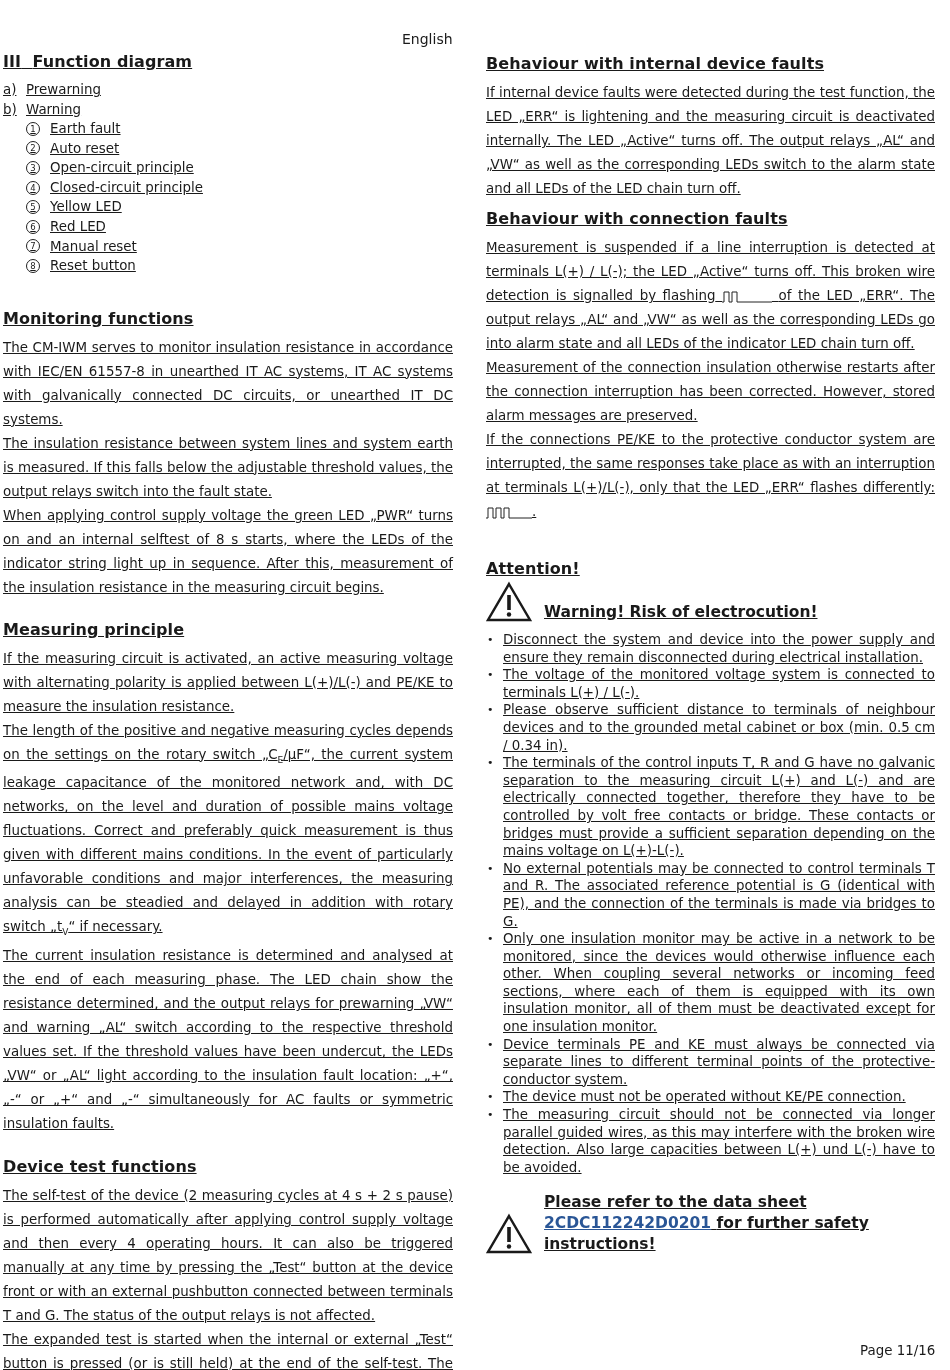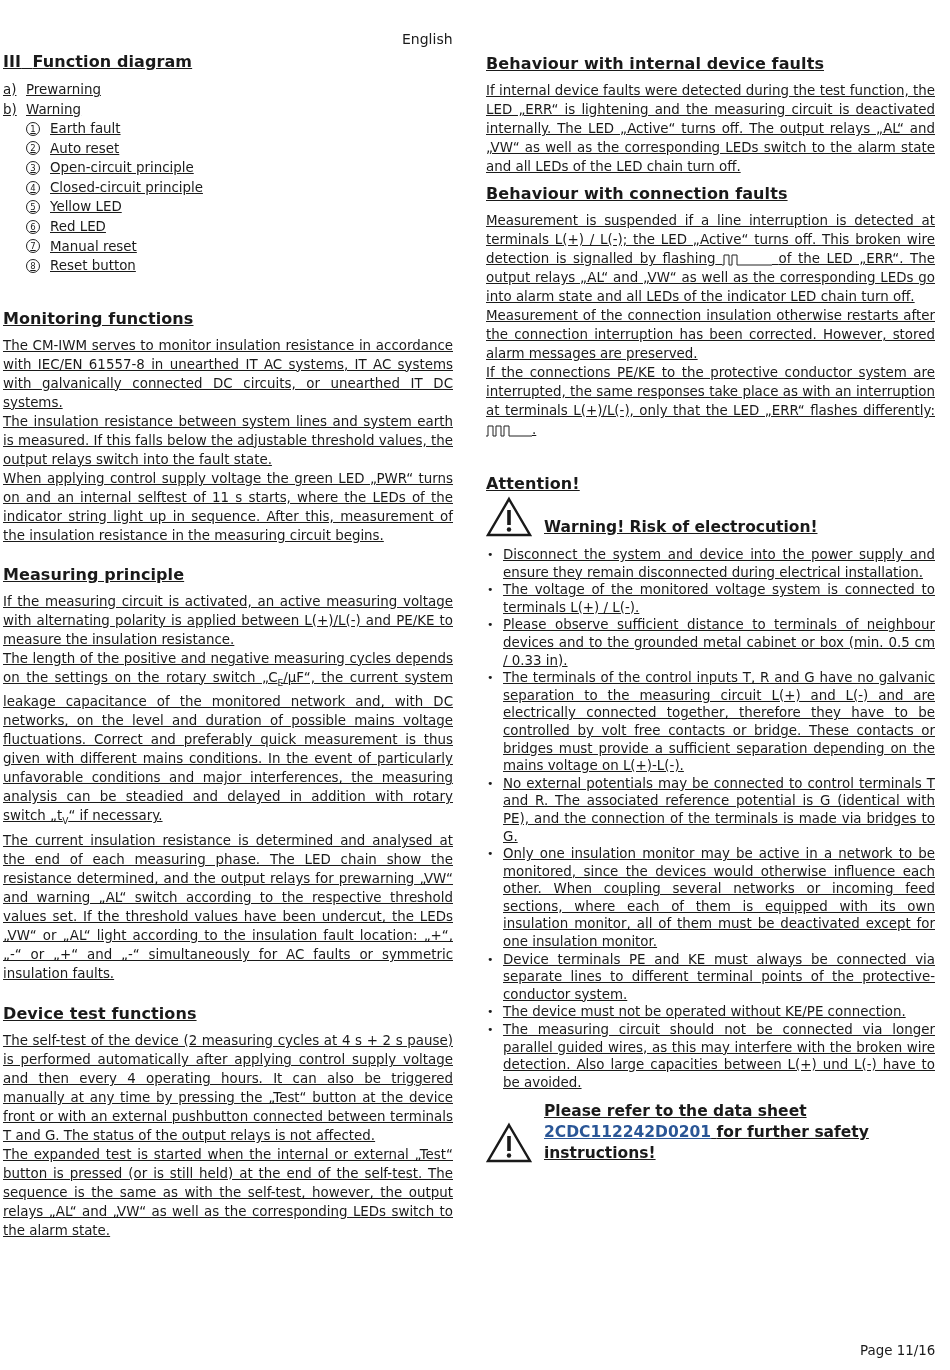--- a/index.html
+++ b/index.html
@@ -3,21 +3,21 @@
 <meta charset="utf-8">
 <style>
   html, body { margin:0; padding:0; background:#ffffff; }
   body { width:950px; height:1370px; position:relative; overflow:hidden; color:#1a1a1a;
          font-family:"DejaVu Sans", sans-serif; }
   .lang { position:absolute; left:402px; top:31px; font-size:14px; }
   .col { position:absolute; top:52px;text-decoration:underline; }
   .col-left { left:3px; width:450px; }
   .col-right { left:486px; width:449px; top:54px; }
   h2 { font-size:16px; font-weight:bold; margin:0 0 7px 0; line-height:20px; letter-spacing:0.1px; }
-  p { margin:0; font-size:13.4px; line-height:19px; text-align:justify; }
+  p { margin:0; font-size:13.4px; line-height:24px; text-align:justify; }
   .list-ab { margin:8px 0 0 0; padding:0; list-style:none; font-size:13.4px; }
   .list-ab li { line-height:19.5px; display:flex; }
   .list-ab .mk { width:23px; }
   .list-num { margin:0 0 0 23px; padding:0; list-style:none; font-size:13.4px; }
   .list-num li { line-height:19.6px; display:flex; align-items:center; }
   .circ { display:inline-block; width:12px; height:12px; border:1px solid #222; border-radius:50%;
           font-size:8.5px; line-height:12px; text-align:center; margin-right:10px; }
   .flash { display:inline-block; vertical-align:middle; }
   .warn-row { display:flex; align-items:flex-end; margin-top:6px; }
   .warn-icon { width:46px; height:42px; margin-right:12px; flex:none; }
@@ -83,21 +83,21 @@
           <span class="circ">8</span>
           <span>Reset button</span>
         </li>
     </ul>
   </section>
 
   <section style="margin-top:33px;">
     <h2>Monitoring functions</h2>
     <p>The CM-IWM serves to monitor insulation resistance in accordance with IEC/EN 61557-8 in unearthed IT AC systems, IT AC systems with galvanically connected DC circuits, or unearthed IT DC systems.</p>
     <p>The insulation resistance between system lines and system earth is measured. If this falls below the adjustable threshold values, the output relays switch into the fault state.</p>
-    <p>When applying control supply voltage the green LED „PWR“ turns on and an internal selftest of 11 s starts, where the LEDs of the indicator string light up in sequence. After this, measurement of the insulation resistance in the measuring circuit begins.</p>
+    <p>When applying control supply voltage the green LED „PWR“ turns on and an internal selftest of 8 s starts, where the LEDs of the indicator string light up in sequence. After this, measurement of the insulation resistance in the measuring circuit begins.</p>
   </section>
 
   <section style="margin-top:20px;">
     <h2>Measuring principle</h2>
     <p>If the measuring circuit is activated, an active measuring voltage with alternating polarity is applied between L(+)/L(-) and PE/KE to measure the insulation resistance.</p>
     <p><span>The length of the positive and negative measuring cycles depends on the settings on the rotary switch „C</span><sub>E</sub><span>/µF“, the current system leakage capacitance of the monitored network and, with DC networks, on the level and duration of possible mains voltage fluctuations. Correct and preferably quick measurement is thus given with different mains conditions. In the event of particularly unfavorable conditions and major interferences, the measuring analysis can be steadied and delayed in addition with rotary switch „t</span><sub>V</sub><span>“ if necessary.</span></p>
     <p>The current insulation resistance is determined and analysed at the end of each measuring phase. The LED chain show the resistance determined, and the output relays for prewarning „VW“ and warning „AL“ switch according to the respective threshold values set. If the threshold values have been undercut, the LEDs „VW“ or „AL“ light according to the insulation fault location: „+“, „-“ or „+“ and „-“ simultaneously for AC faults or symmetric insulation faults.</p>
   </section>
 
   <section style="margin-top:21px;">
@@ -139,29 +139,29 @@
         <rect x="21.2" y="14" width="3.6" height="15" fill="#1a1a1a"></rect>
         <circle cx="23" cy="33.5" r="2.2" fill="#1a1a1a"></circle>
       </svg>
       <div class="warn-text">
         <div>Warning! Risk of electrocution!</div>
       </div>
     </div>
     <ul class="bullets">
       <li>Disconnect the system and device into the power supply and ensure they remain disconnected during electrical installation.</li>
       <li>The voltage of the monitored voltage system is connected to terminals L(+) / L(-).</li>
-      <li>Please observe sufficient distance  to terminals of neighbour devices and to the grounded metal cabinet or box (min. 0.5 cm / 0.33 in).</li>
+      <li>Please observe sufficient distance  to terminals of neighbour devices and to the grounded metal cabinet or box (min. 0.5 cm / 0.34 in).</li>
       <li>The terminals of the control inputs T, R and G have no galvanic separation to the measuring circuit L(+) and L(-) and are electrically connected together, therefore they have to be controlled by volt free contacts or bridge. These contacts or bridges must provide a sufficient separation depending on the mains voltage on L(+)-L(-).</li>
       <li>No external potentials may be connected to control terminals T and R. The associated reference potential is G (identical with PE), and the connection of the terminals is made via bridges to G.</li>
       <li>Only one insulation monitor may be active in a network to be monitored, since the devices would otherwise influence each other. When coupling several networks or incoming feed sections, where each of them is equipped with its own insulation monitor, all of them must be deactivated except for one insulation monitor.</li>
       <li>Device terminals PE and KE must always be connected via separate lines to different terminal points of the protective-conductor system.</li>
       <li>The device must not be operated without KE/PE connection.</li>
       <li>The measuring circuit should not be connected via longer parallel guided wires, as this may interfere with the broken wire detection. Also large capacities between L(+) und L(-) have to be avoided.</li>
     </ul>
-    <div class="warn-row" style="margin-top:10px;">
+    <div class="warn-row" style="margin-top:16px;">
       <svg class="warn-icon" viewBox="0 0 46 42">
         <polygon points="23,3 44,39 2,39" fill="none" stroke="#1a1a1a" stroke-width="2.4" stroke-linejoin="miter"></polygon>
         <rect x="21.2" y="14" width="3.6" height="15" fill="#1a1a1a"></rect>
         <circle cx="23" cy="33.5" r="2.2" fill="#1a1a1a"></circle>
       </svg>
       <div class="warn-text">
         <div>Please refer to the data sheet</div>
         <div><span class="link" style="color: rgb(42, 86, 150);">2CDC112242D0201</span> <span>for further safety instructions!</span></div>
       </div>
     </div>

